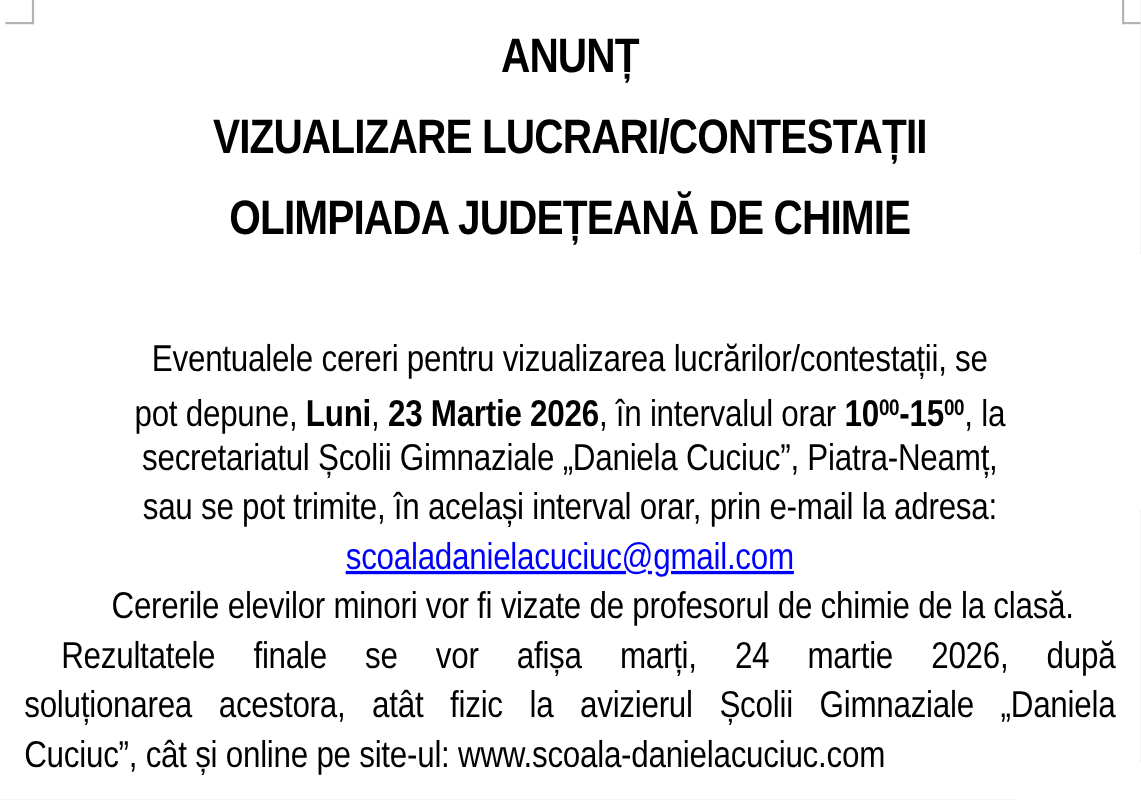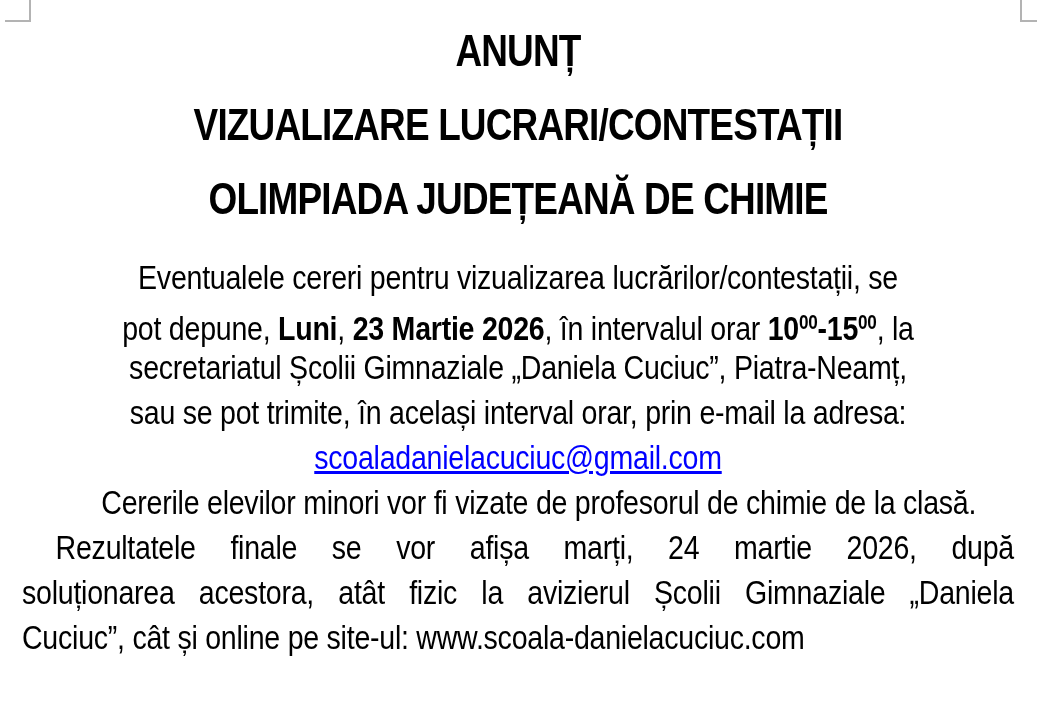--- a/index.html
+++ b/index.html
@@ -28,21 +28,21 @@
 
   .title {
     padding-top: 14px;
     font-weight: bold;
     font-size: 44px;
     line-height: 74px;
     letter-spacing: -1px;
   }
   .tline { white-space: nowrap; text-align: center; transform: scaleX(0.84); transform-origin: 50% 50%; }
 
-  .body { margin-top: 19px; font-size: 34px; line-height: 45px; letter-spacing: -0.3px; }
+  .body { margin-top: 68px; font-size: 34px; line-height: 45px; letter-spacing: -0.3px; }
   .bline { height: 45px; }
   
   .c { text-align: center; white-space: nowrap; transform: scaleX(0.84); transform-origin: 50% 50%; }
   
   .fj {
     display: flex; justify-content: space-between;
     width: 1181px;
     transform: scaleX(0.84); transform-origin: 0 50%;
     white-space: nowrap;
   }

